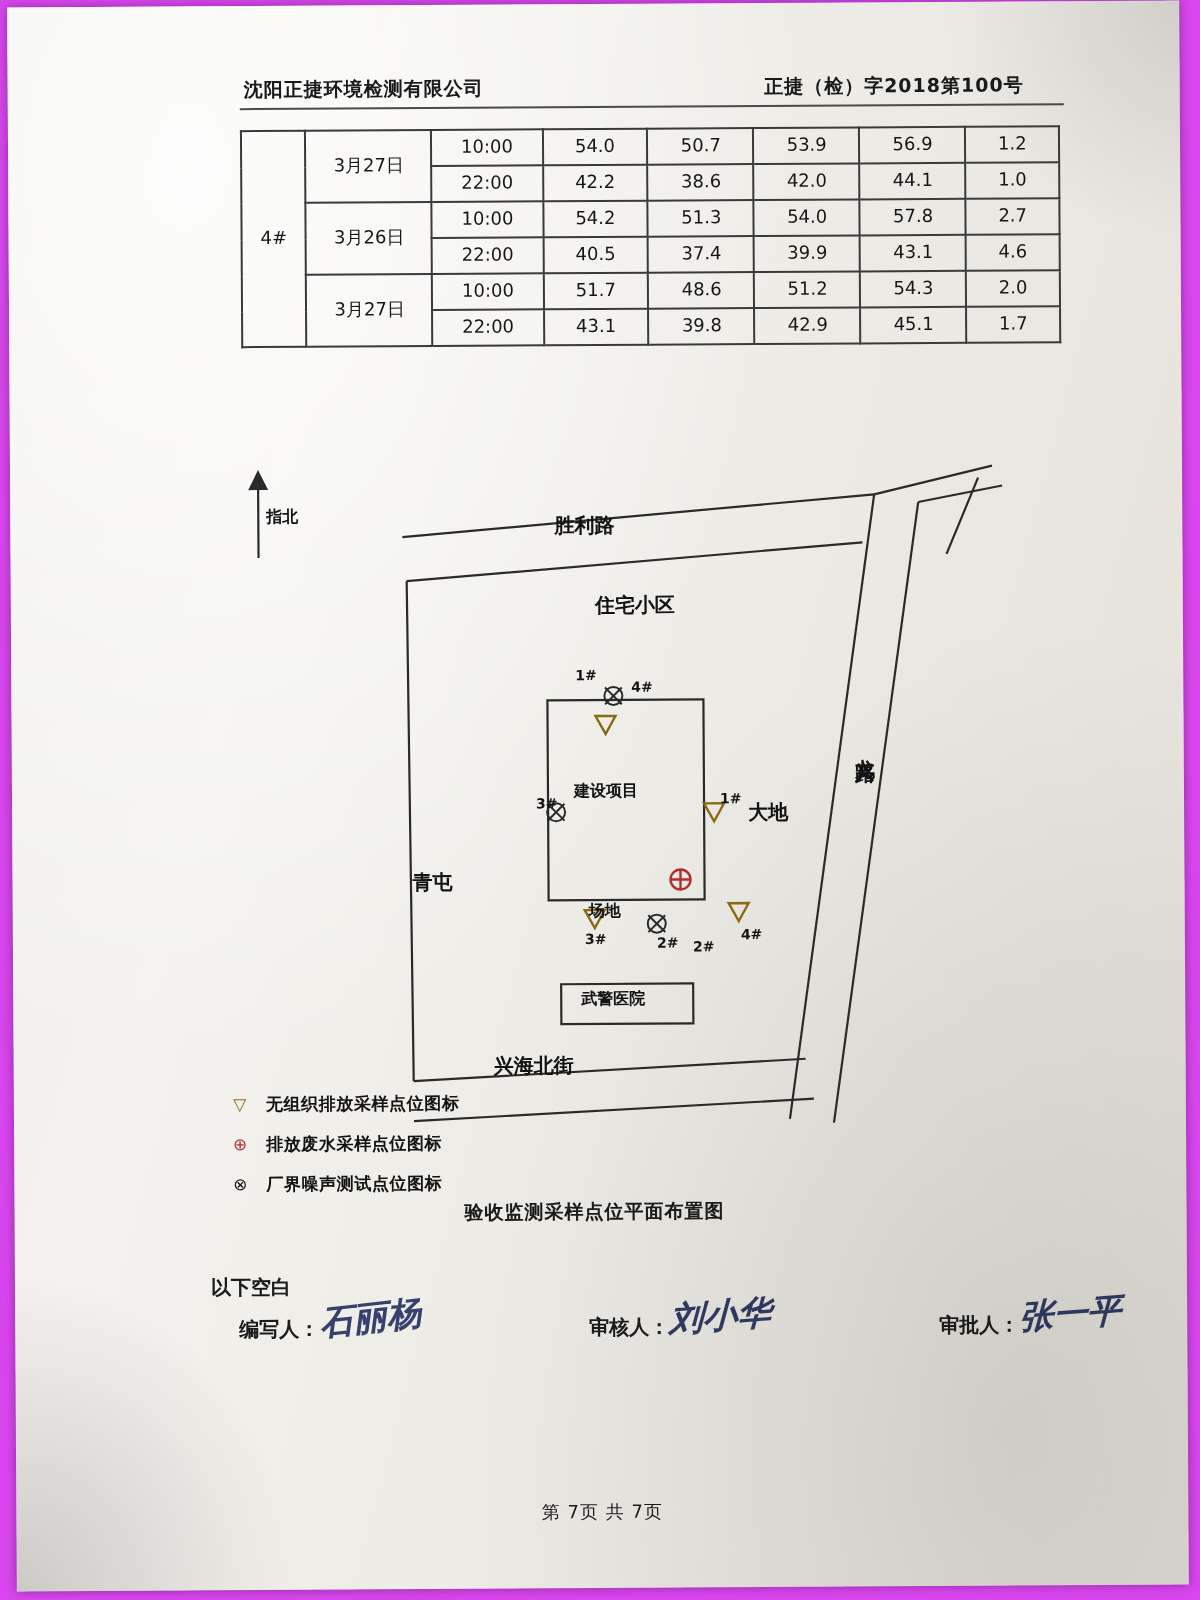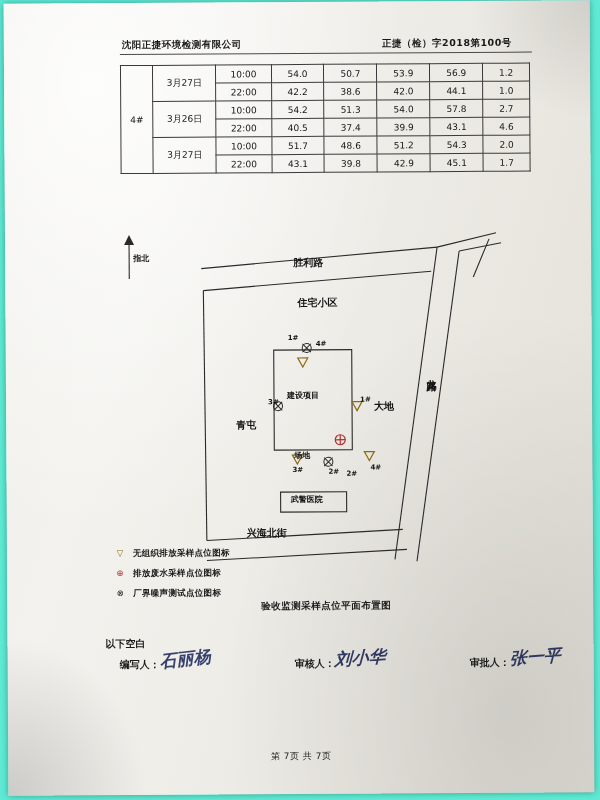--- a/index.html
+++ b/index.html
@@ -5,21 +5,21 @@
   html, body {
     margin: 0;
     padding: 0;
     background: #2b2b2b;
   }
   #page {
     position: relative;
     width: 600px;
     height: 800px;
     overflow: hidden;
-    background: #5eead4;
+    background: #d946ef;
     font-family: "DejaVu Sans", "Liberation Sans", sans-serif;
   }
   
   #paper {
     position: absolute;
     left: 6px;
     top: 2px;
     width: 586px;
     height: 792px;
     background:
@@ -135,21 +135,21 @@
     font-size: 8.5px;
     line-height: 20px;
     color: #141414;
   }
   .legend .row { display: flex; align-items: center; height: 20px; }
   .legend .gl { width: 26px; text-align: center; }
   .legend .lt { font-weight: bold; letter-spacing: .3px; }
 
   .map-caption {
     position: absolute;
-    left: 254px;
+    left: 225px;
     top: 598px;
     font-size: 9.5px;
     font-weight: bold;
     letter-spacing: .5px;
   }
 
   
   .blank-note {
     position: absolute;
     left: 98px;
@@ -305,24 +305,24 @@
 
             <path d="M190 225 l10 0 l-5 9 Z" fill="none" stroke="#8a6a12" stroke-width="1.2"></path>
             <path d="M262 222 l10 0 l-5 9 Z" fill="none" stroke="#8a6a12" stroke-width="1.2"></path>
 
             <circle cx="226" cy="232" r="4.5" fill="none" stroke="#2a2a2a" stroke-width="1"></circle>
             <path d="M221.8 227.8 L230.2 236.2 M230.2 227.8 L221.8 236.2" stroke="#2a2a2a" stroke-width="1"></path>
           </g>
         </svg>
 
         <span class="mtxt sm" style="left:32px; top:22px;">指北</span>
-        <span class="mtxt" style="left:192px; top:26px;">胜利路</span>
+        <span class="mtxt" style="left:176px; top:26px;">胜利路</span>
         <span class="mtxt" style="left:196px; top:66px;">住宅小区</span>
         <span class="mtxt vert" style="left:322px; top:142px;">龙兴路</span>
-        <span class="mtxt" style="left:104px; top:188px;margin-left:30px;">青屯</span>
+        <span class="mtxt" style="left:104px; top:204px;">青屯</span>
         <span class="mtxt" style="left:272px; top:170px;">大地</span>
         <span class="mtxt sm" style="left:185px; top:160px;">建设项目</span>
         <span class="mtxt sm" style="left:192px; top:176px;margin-top:44px;">场地</span>
         <span class="mtxt sm" style="left:188px; top:264px;">武警医院</span>
         <span class="mtxt" style="left:144px; top:296px;">兴海北街</span>
 
         <span class="mtxt tiny" style="left:186px; top:104px;">1#</span>
         <span class="mtxt tiny" style="left:214px; top:110px;">4#</span>
         <span class="mtxt tiny" style="left:166px; top:168px;">3#</span>
         <span class="mtxt tiny" style="left:258px; top:166px;">1#</span>

